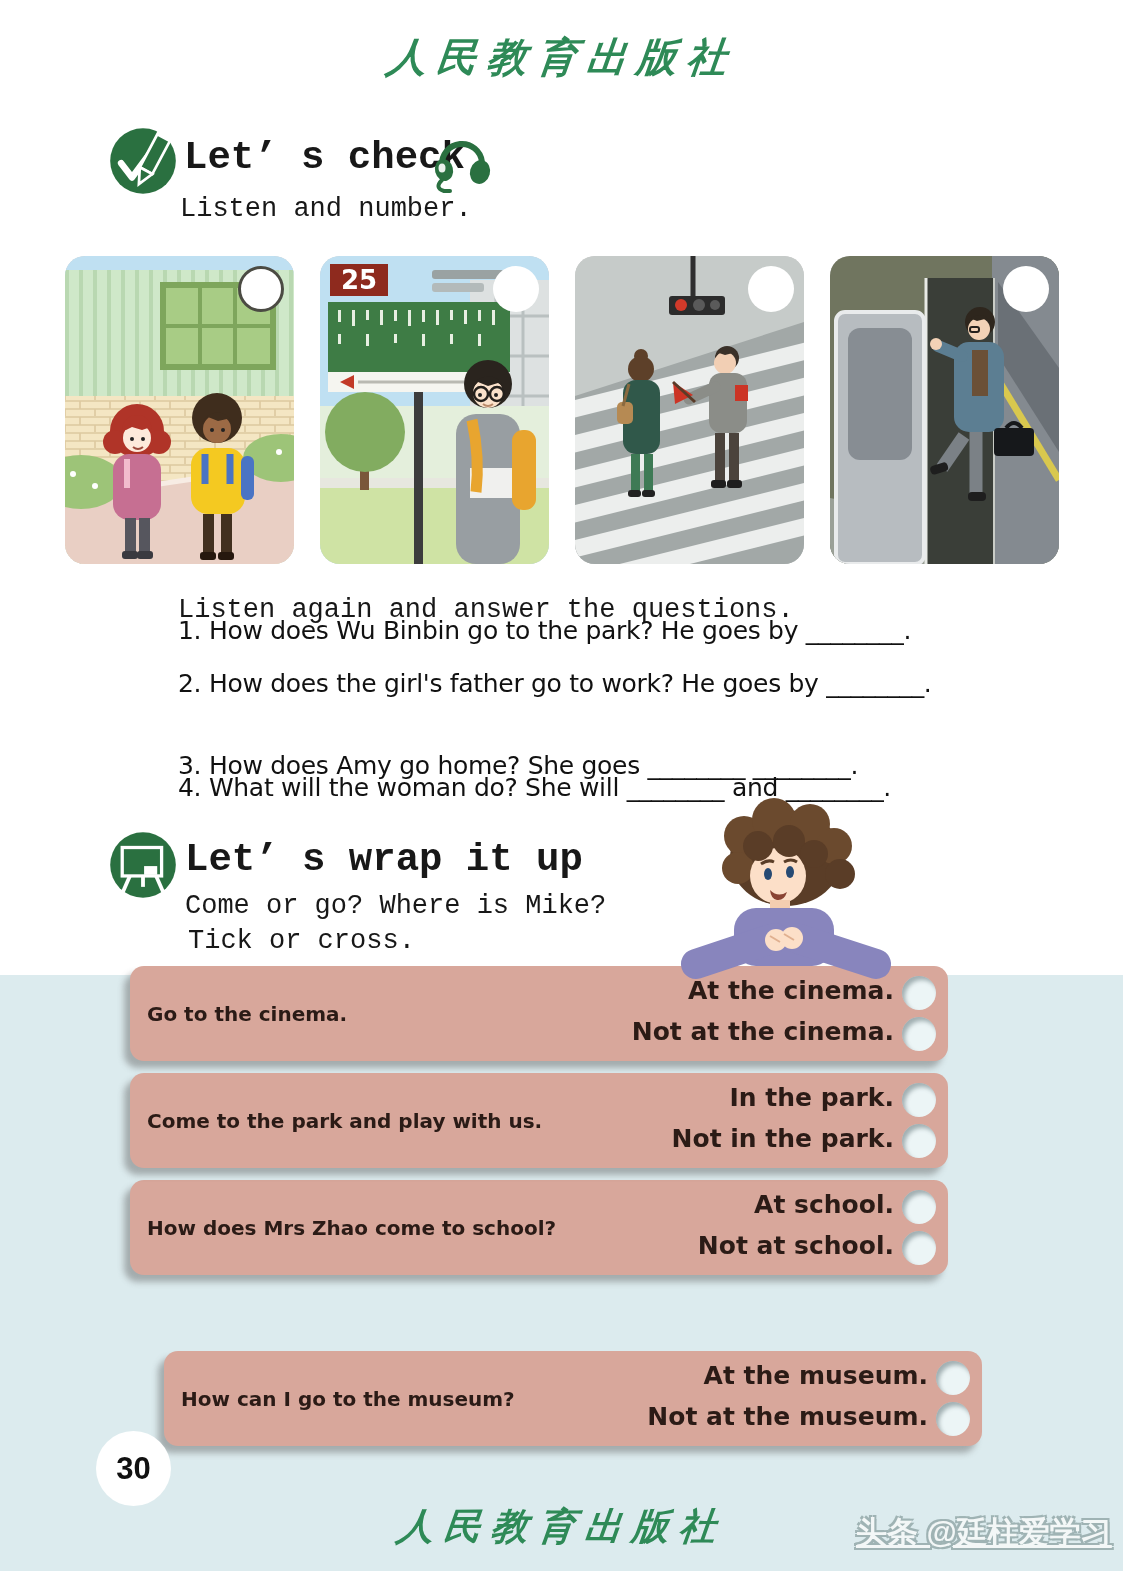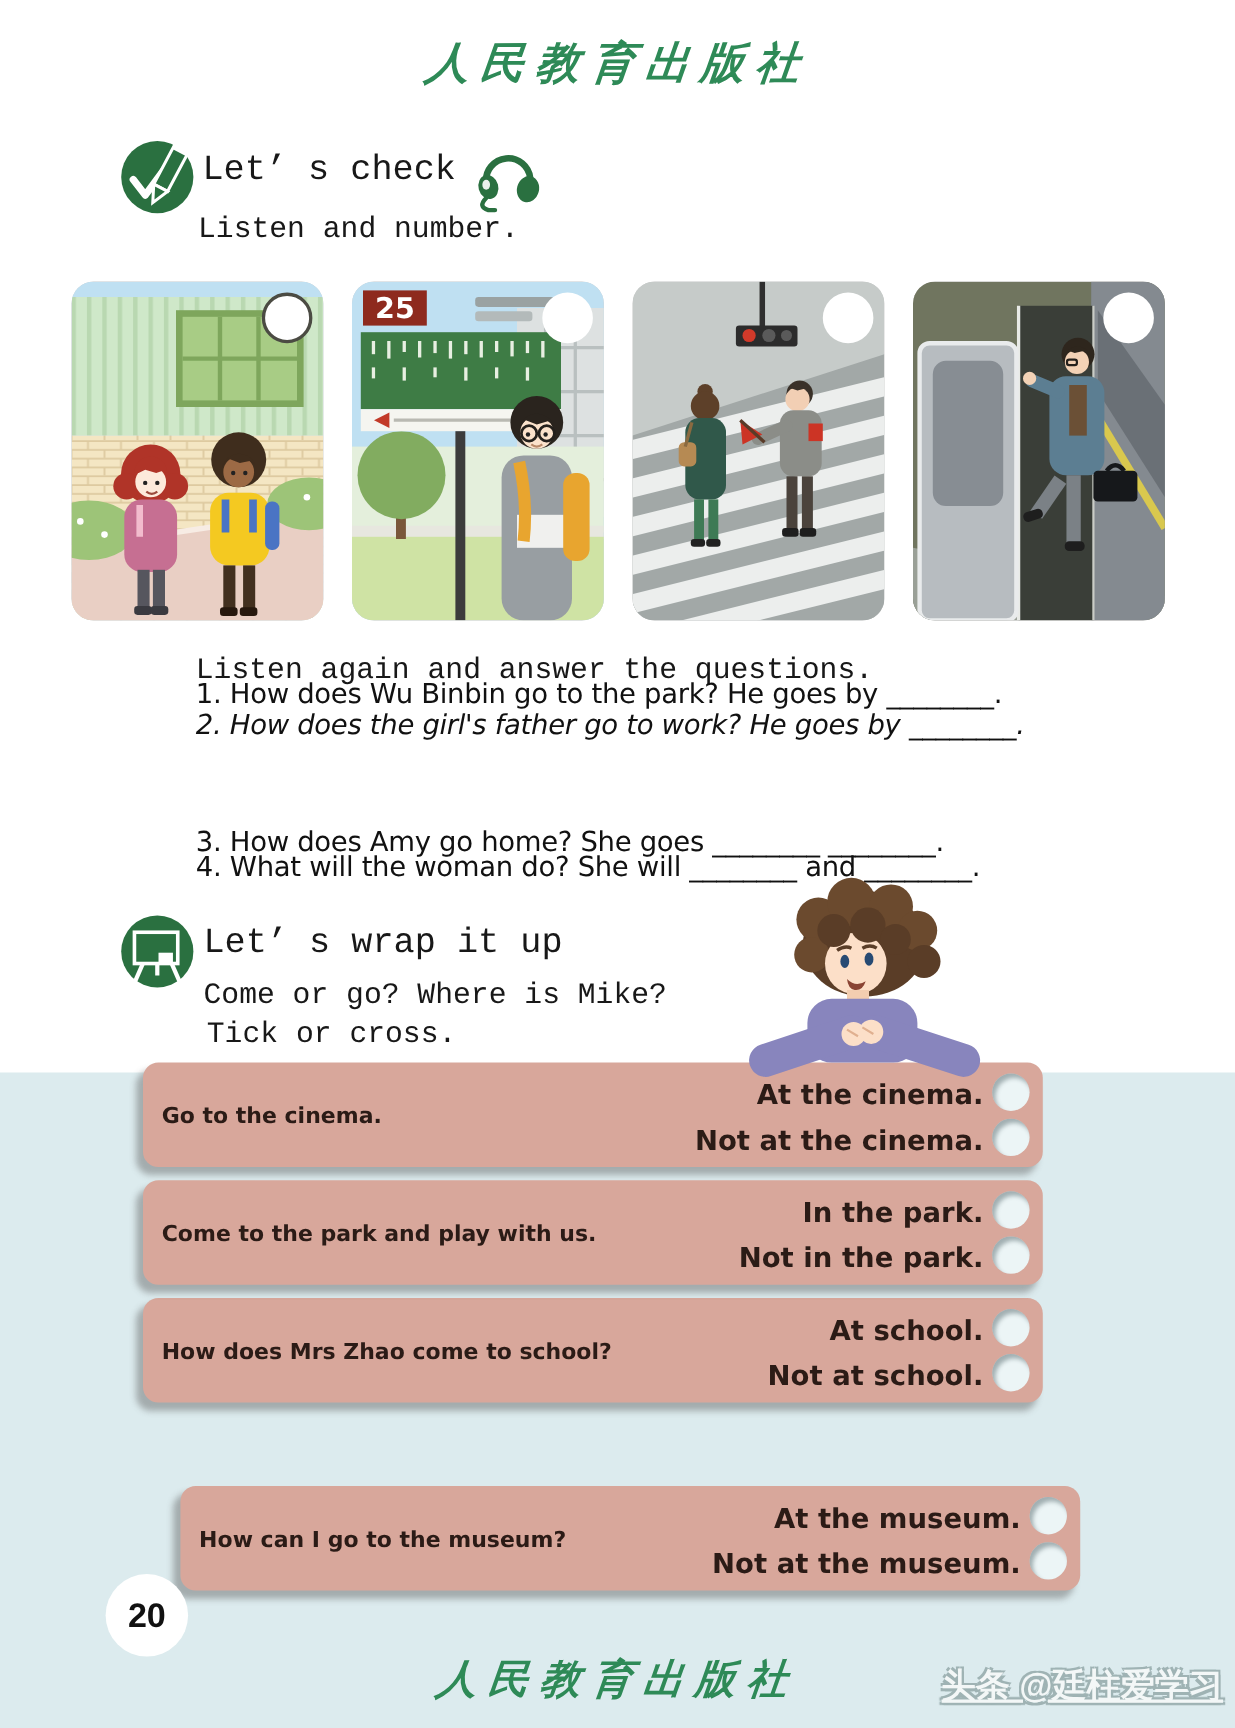--- a/index.html
+++ b/index.html
@@ -14,21 +14,21 @@
   .calligraphy {
     font-family:"DejaVu Serif", serif; font-weight:bold; font-style:italic;
     color:#2e8a57; letter-spacing:10px; transform:skewX(-6deg);
     display:inline-block; white-space:nowrap;
   }
   .pub-header { position:absolute; top:30px; left:0; width:100%; text-align:center; font-size:40px; }
   .pub-footer { position:absolute; top:1502px; left:0; width:100%; text-align:center; font-size:37px; }
 
   .section-icon { position:absolute; width:70px; height:70px; }
   .mono { font-family:"Liberation Mono", "DejaVu Sans Mono", monospace; }
-  .sec-title { position:absolute; font-size:32px; color:#181818; white-space:nowrap; }
+  .sec-title { position:absolute; font-size:39px; color:#181818; white-space:nowrap;font-weight:bold; }
   .sec-sub   { position:absolute; font-size:27px; color:#181818; white-space:nowrap; }
 
   .cards { position:absolute; left:65px; top:256px; width:947px; height:308px; display:flex; gap:26px; }
   .card  { position:relative; width:229px; height:308px; border-radius:20px; overflow:hidden; background:#ccc; flex:0 0 auto; }
   .card svg { display:block; width:100%; height:100%; }
   .num-circle {
     position:absolute; top:10px; right:10px; width:46px; height:46px;
     border-radius:50%; background:#ffffff;
   }
   .num-circle.ringed { border:3px solid #4b4b43; }
@@ -39,21 +39,21 @@
   .boy-illu { position:absolute; left:658px; top:796px; width:256px; height:192px; z-index:3; }
 
   .wrap-row {
     position:absolute; left:130px; width:818px; height:95px;
     background:#d8a79b; border-radius:14px; z-index:2;
     box-shadow:-6px 7px 6px rgba(96,96,96,0.45);
     display:flex; align-items:center;
   }
   .row-prompt { padding-left:17px; font-size:20px; font-weight:bold; color:#2b1b16; flex:1; }
   .row-options { display:flex; flex-direction:column; gap:7px; align-items:flex-end; padding-right:12px; }
-  .opt-line { display:flex; align-items:flex-end; gap:8px; }
+  .opt-line { display:flex; align-items:flex-start; gap:8px; }
   .opt-text { font-size:25px; font-weight:bold; color:#2b1b16; white-space:nowrap; }
   .tick-circle {
     width:34px; height:34px; border-radius:50%;
     background:#ecf5f6; box-shadow:inset 3px 4px 4px rgba(70,90,95,0.45);
     flex:0 0 auto;
   }
 
   .page-num {
     position:absolute; left:96px; top:1431px; width:75px; height:75px; border-radius:50%;
     background:#ffffff; display:flex; align-items:center; justify-content:center;
@@ -287,21 +287,21 @@
         <line x1="134" y1="180" x2="112" y2="212" stroke="#7b8186" stroke-width="13"></line>
         <rect x="138" y="236" width="18" height="9" rx="4" fill="#1e1e1e"></rect>
         <rect x="100" y="208" width="18" height="9" rx="4" fill="#1e1e1e" transform="rotate(-18 109 212)"></rect>
       </svg>
       <div class="num-circle"></div>
     </div>
   </div>
 
   <div class="sec-sub mono" style="left:178px; top:595px;">Listen again and answer the questions.</div>
   <div class="question comic" style="top:616px;">1. How does Wu Binbin go to the park? He goes by ________.</div>
-  <div class="question comic" style="top:644px;font-style:italic;">2. How does the girl's father go to work? He goes by ________.</div>
+  <div class="question comic" style="top:669px;">2. How does the girl's father go to work? He goes by ________.</div>
   <div class="question comic" style="top:751px;">3. How does Amy go home? She goes ________ ________.</div>
   <div class="question comic" style="top:773px;">4. What will the woman do? She will ________ and ________.</div>
 
   <svg class="section-icon" style="left:108px; top:830px;" viewBox="0 0 64 64">
     <circle cx="32" cy="32" r="30" fill="#2a7040"></circle>
     <rect x="13" y="16" width="36" height="26" fill="#2a7040" stroke="#ffffff" stroke-width="3"></rect>
     <rect x="33" y="33" width="12" height="8" fill="#ffffff"></rect>
     <line x1="20" y1="42" x2="13" y2="58" stroke="#ffffff" stroke-width="3.5"></line>
     <line x1="44" y1="42" x2="51" y2="58" stroke="#ffffff" stroke-width="3.5"></line>
     <line x1="32" y1="42" x2="32" y2="52" stroke="#ffffff" stroke-width="3.5"></line>
@@ -386,20 +386,20 @@
           <span class="tick-circle"></span>
         </div>
       <div class="opt-line">
           <span class="opt-text comic">Not at the museum.</span>
           <span class="tick-circle"></span>
         </div>
     </div>
   </div>
 
   <div class="page-num">
-    <span>20</span>
+    <span>30</span>
   </div>
   <div class="pub-footer">
     <span class="calligraphy">人民教育出版社</span>
   </div>
   <div class="watermark">头条 @廷柱爱学习</div>
 
 </div>
 
 </body></html>

